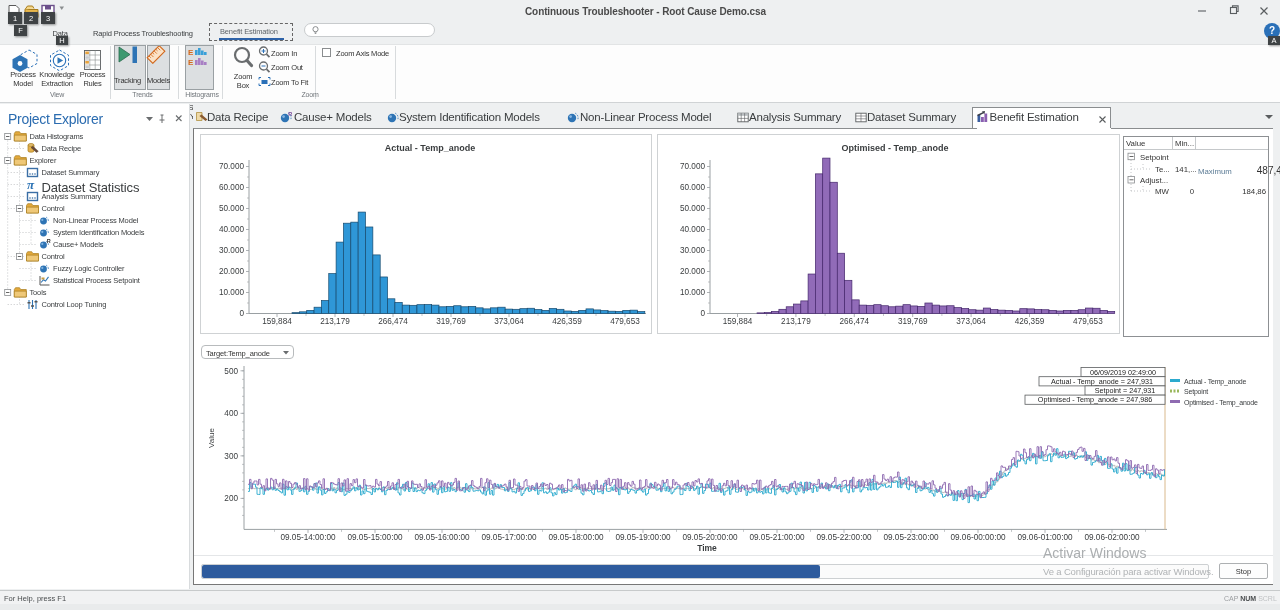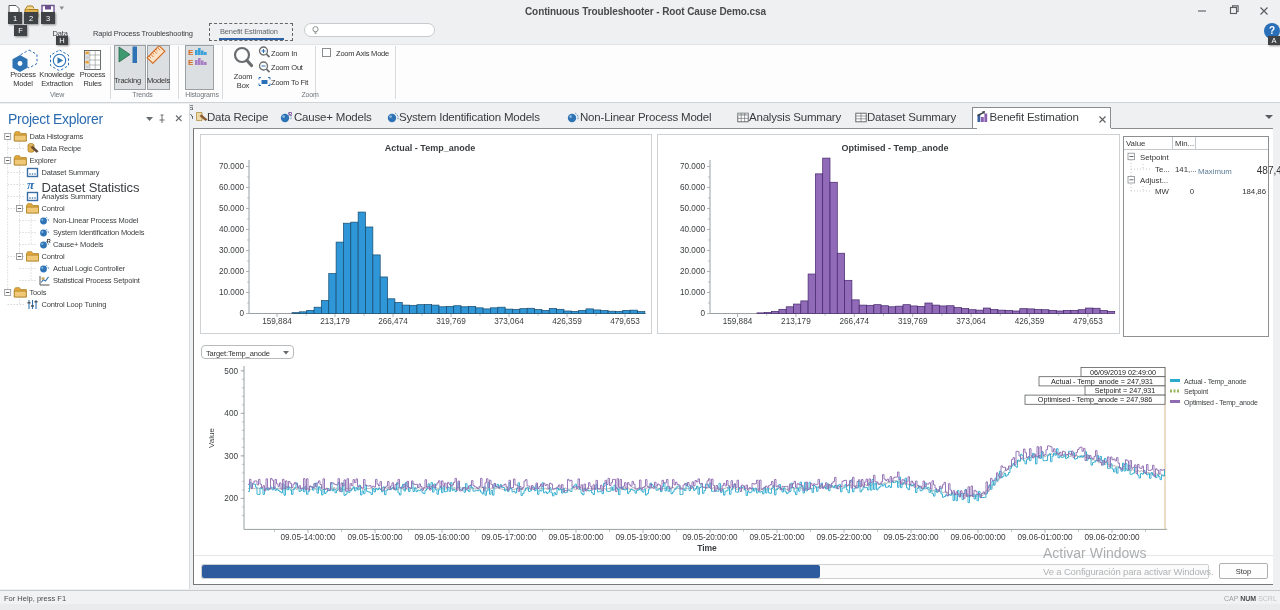--- a/index.html
+++ b/index.html
@@ -240,21 +240,21 @@
     <div class="abs" style="left:41.5px;top:143.9px;font-size:7.5px;letter-spacing:-0.15px;color:#3a3d3f;white-space:nowrap;">Data Recipe</div>
     <div class="abs" style="left:29.5px;top:155.9px;font-size:7.5px;letter-spacing:-0.15px;color:#3a3d3f;white-space:nowrap;">Explorer</div>
     <div class="abs" style="left:41.5px;top:167.9px;font-size:7.5px;letter-spacing:-0.15px;color:#3a3d3f;white-space:nowrap;">Dataset Summary</div>
     <div class="abs" style="left:41.5px;top:179.9px;font-size:13px;letter-spacing:-0.15px;color:#3a3d3f;white-space:nowrap;">Dataset Statistics</div>
     <div class="abs" style="left:41.5px;top:191.9px;font-size:7.5px;letter-spacing:-0.15px;color:#3a3d3f;white-space:nowrap;">Analysis Summary</div>
     <div class="abs" style="left:41.5px;top:203.9px;font-size:7.5px;letter-spacing:-0.15px;color:#3a3d3f;white-space:nowrap;">Control</div>
     <div class="abs" style="left:53px;top:215.9px;font-size:7.5px;letter-spacing:-0.15px;color:#3a3d3f;white-space:nowrap;">Non-Linear Process Model</div>
     <div class="abs" style="left:53px;top:227.9px;font-size:7.5px;letter-spacing:-0.15px;color:#3a3d3f;white-space:nowrap;">System Identification Models</div>
     <div class="abs" style="left:53px;top:239.9px;font-size:7.5px;letter-spacing:-0.15px;color:#3a3d3f;white-space:nowrap;">Cause+ Models</div>
     <div class="abs" style="left:41.5px;top:251.9px;font-size:7.5px;letter-spacing:-0.15px;color:#3a3d3f;white-space:nowrap;">Control</div>
-    <div class="abs" style="left:53px;top:263.9px;font-size:7.5px;letter-spacing:-0.15px;color:#3a3d3f;white-space:nowrap;">Actual Logic Controller</div>
+    <div class="abs" style="left:53px;top:263.9px;font-size:7.5px;letter-spacing:-0.15px;color:#3a3d3f;white-space:nowrap;">Fuzzy Logic Controller</div>
     <div class="abs" style="left:53px;top:275.9px;font-size:7.5px;letter-spacing:-0.15px;color:#3a3d3f;white-space:nowrap;">Statistical Process Setpoint</div>
     <div class="abs" style="left:29.5px;top:287.9px;font-size:7.5px;letter-spacing:-0.15px;color:#3a3d3f;white-space:nowrap;">Tools</div>
     <div class="abs" style="left:41.5px;top:299.9px;font-size:7.5px;letter-spacing:-0.15px;color:#3a3d3f;white-space:nowrap;">Control Loop Tuning</div>
 
 <div class="abs" style="left:193px;top:104px;width:1087px;height:24px;background:#eef0f1;"></div>
 <div class="abs" style="left:193px;top:128px;width:1080px;height:457px;background:#fff;border-left:1px solid #777;border-bottom:1px solid #777;border-top:1px solid #8a8d8f;"></div>
 <div class="abs" style="left:977px;top:128px;width:134px;height:2px;background:#fff;z-index:5;"></div>
 
 <div class="abs" style="left:972px;top:107px;width:139px;height:21px;background:#fff;border:1px solid #8a8d8f;border-bottom:none;"></div>
 <svg class="abs" style="left:196px;top:112px" width="12" height="11" viewBox="0 0 12 11">

